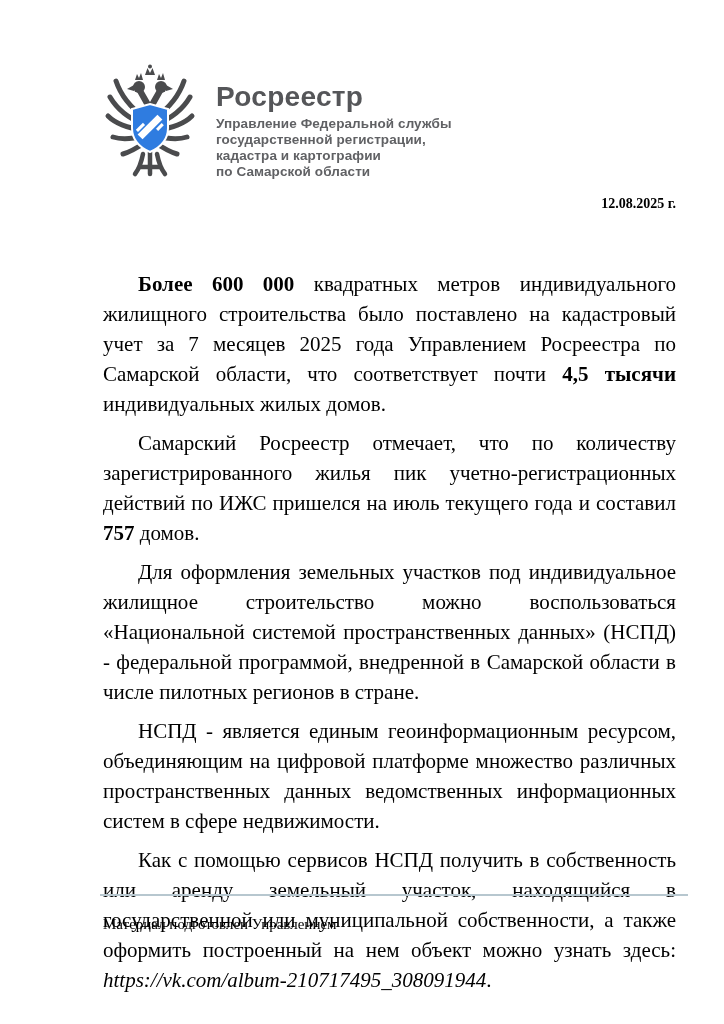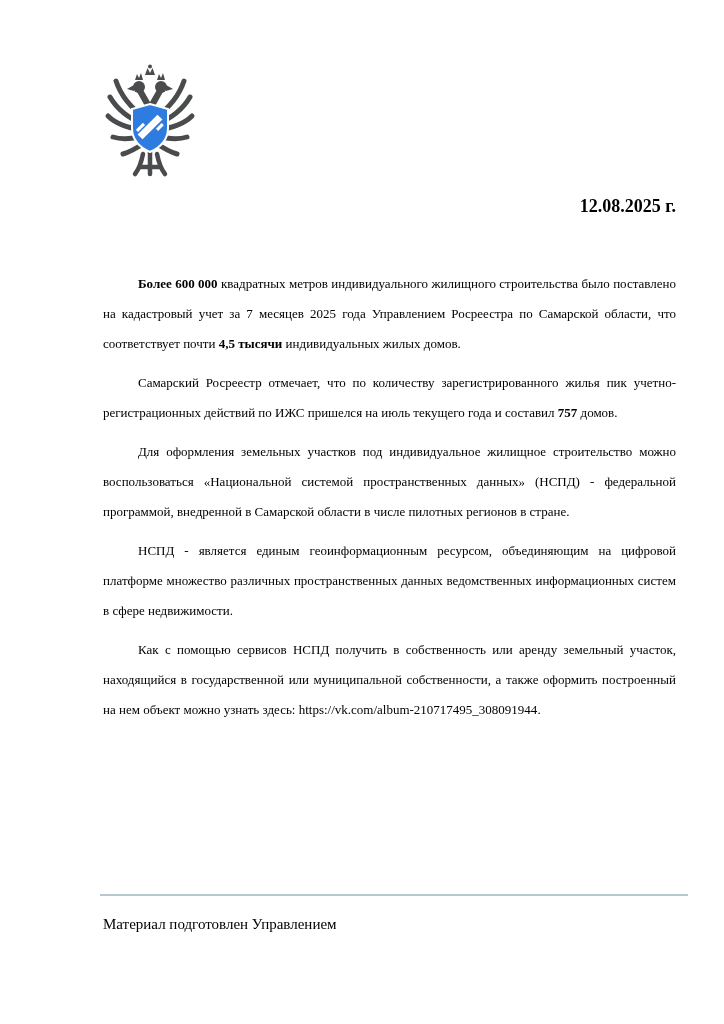--- a/index.html
+++ b/index.html
@@ -43,49 +43,49 @@
     line-height: 16px;
     letter-spacing: 0.1px;
     color: #606164;
   }
 
   
   .doc-date {
     position: absolute;
     right: 48px;
     top: 196px;
-    font-size: 18px;
+    font-size: 14px;
     font-weight: bold;
   }
   .doc-title {
     position: absolute;
     left: 103px;
     width: 573px;
     top: 235px;
     text-align: center;
     font-size: 15.5px;
     font-weight: bold;
   }
 
   
   .doc-body {
     position: absolute;
     left: 103px;
     top: 269px;
     width: 573px;
-    font-size: 13px;
+    font-size: 21px;
     line-height: 30px;
   }
   .body-paragraph {
     text-align: justify;
     text-indent: 35px;
     margin: 0 0 9px 0;
   }
   .body-paragraph span.bold { font-weight: bold; }
-  .body-paragraph span.italic { }
+  .body-paragraph span.italic { font-style: italic; }
 
   
   .footer-rule {
     position: absolute;
     left: 100px;
     top: 894px;
     width: 588px;
     height: 2px;
     border: none;
   }
@@ -138,20 +138,29 @@
       </g>
 
       <path d="M50 40 L68 45 L68 64 C68 77 59 84 50 88 C41 84 32 77 32 64 L32 45 Z" fill="#2f7ce0" stroke="#ffffff" stroke-width="2"></path>
 
       <g transform="rotate(-45 50 63)">
         <rect x="36" y="59.5" width="28" height="7" fill="#ffffff"></rect>
         <rect x="38" y="55" width="10" height="3" fill="#ffffff"></rect>
         <rect x="53" y="68.5" width="8" height="3" fill="#ffffff"></rect>
       </g>
     </svg>
+    <div class="logo-text">
+      <div class="logo-name">Росреестр</div>
+      <div class="logo-subtitle">
+          <div>Управление Федеральной службы</div>
+          <div>государственной регистрации,</div>
+          <div>кадастра и картографии</div>
+          <div>по Самарской области</div>
+        </div>
+    </div>
   </div>
 
   <div class="doc-date">12.08.2025 г.</div>
 
 
   <div class="doc-body">
       <p class="body-paragraph"><span class="bold">Более 600 000</span><span> квадратных метров индивидуального жилищного строительства было поставлено на кадастровый учет за 7 месяцев 2025 года Управлением Росреестра по Самарской области, что соответствует почти </span><span class="bold">4,5 тысячи</span><span> индивидуальных жилых домов.</span></p>
       <p class="body-paragraph"><span>Самарский Росреестр отмечает, что по количеству зарегистрированного жилья пик учетно-регистрационных действий по ИЖС пришелся на июль текущего года и составил </span><span class="bold">757</span><span> домов.</span></p>
       <p class="body-paragraph"><span>Для оформления земельных участков под индивидуальное жилищное строительство можно воспользоваться «Национальной системой пространственных данных» (НСПД) - федеральной программой, внедренной в Самарской области в числе пилотных регионов в стране.</span></p>
       <p class="body-paragraph"><span>НСПД - является единым геоинформационным ресурсом, объединяющим на цифровой платформе множество различных пространственных данных ведомственных информационных систем в сфере недвижимости.</span></p>

